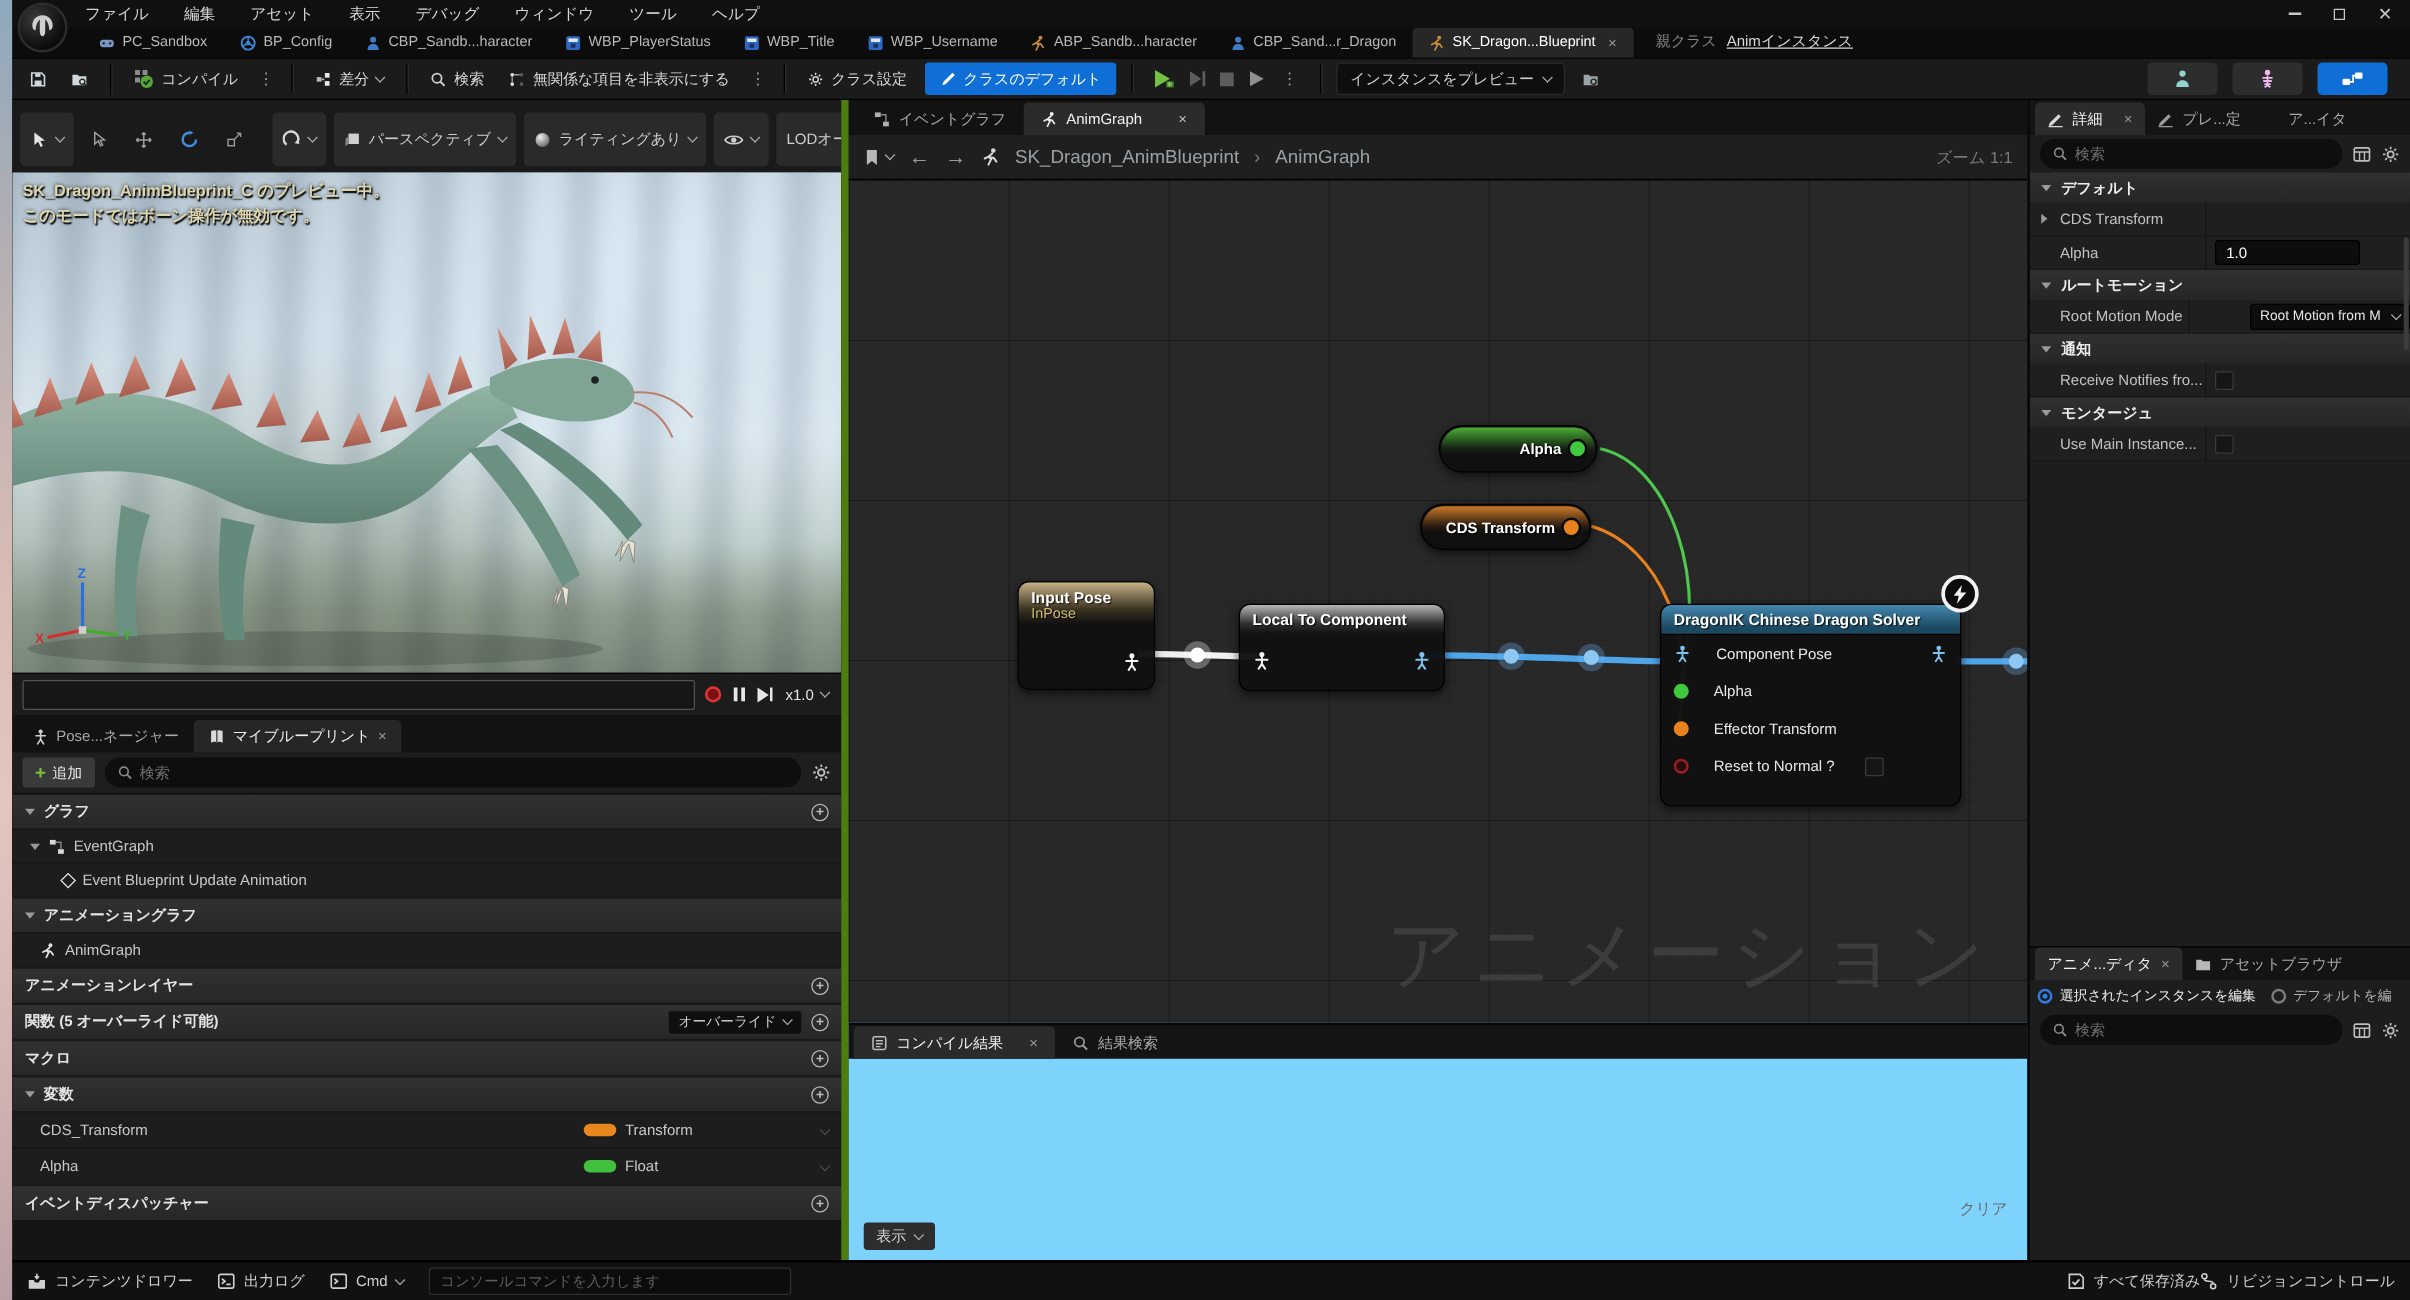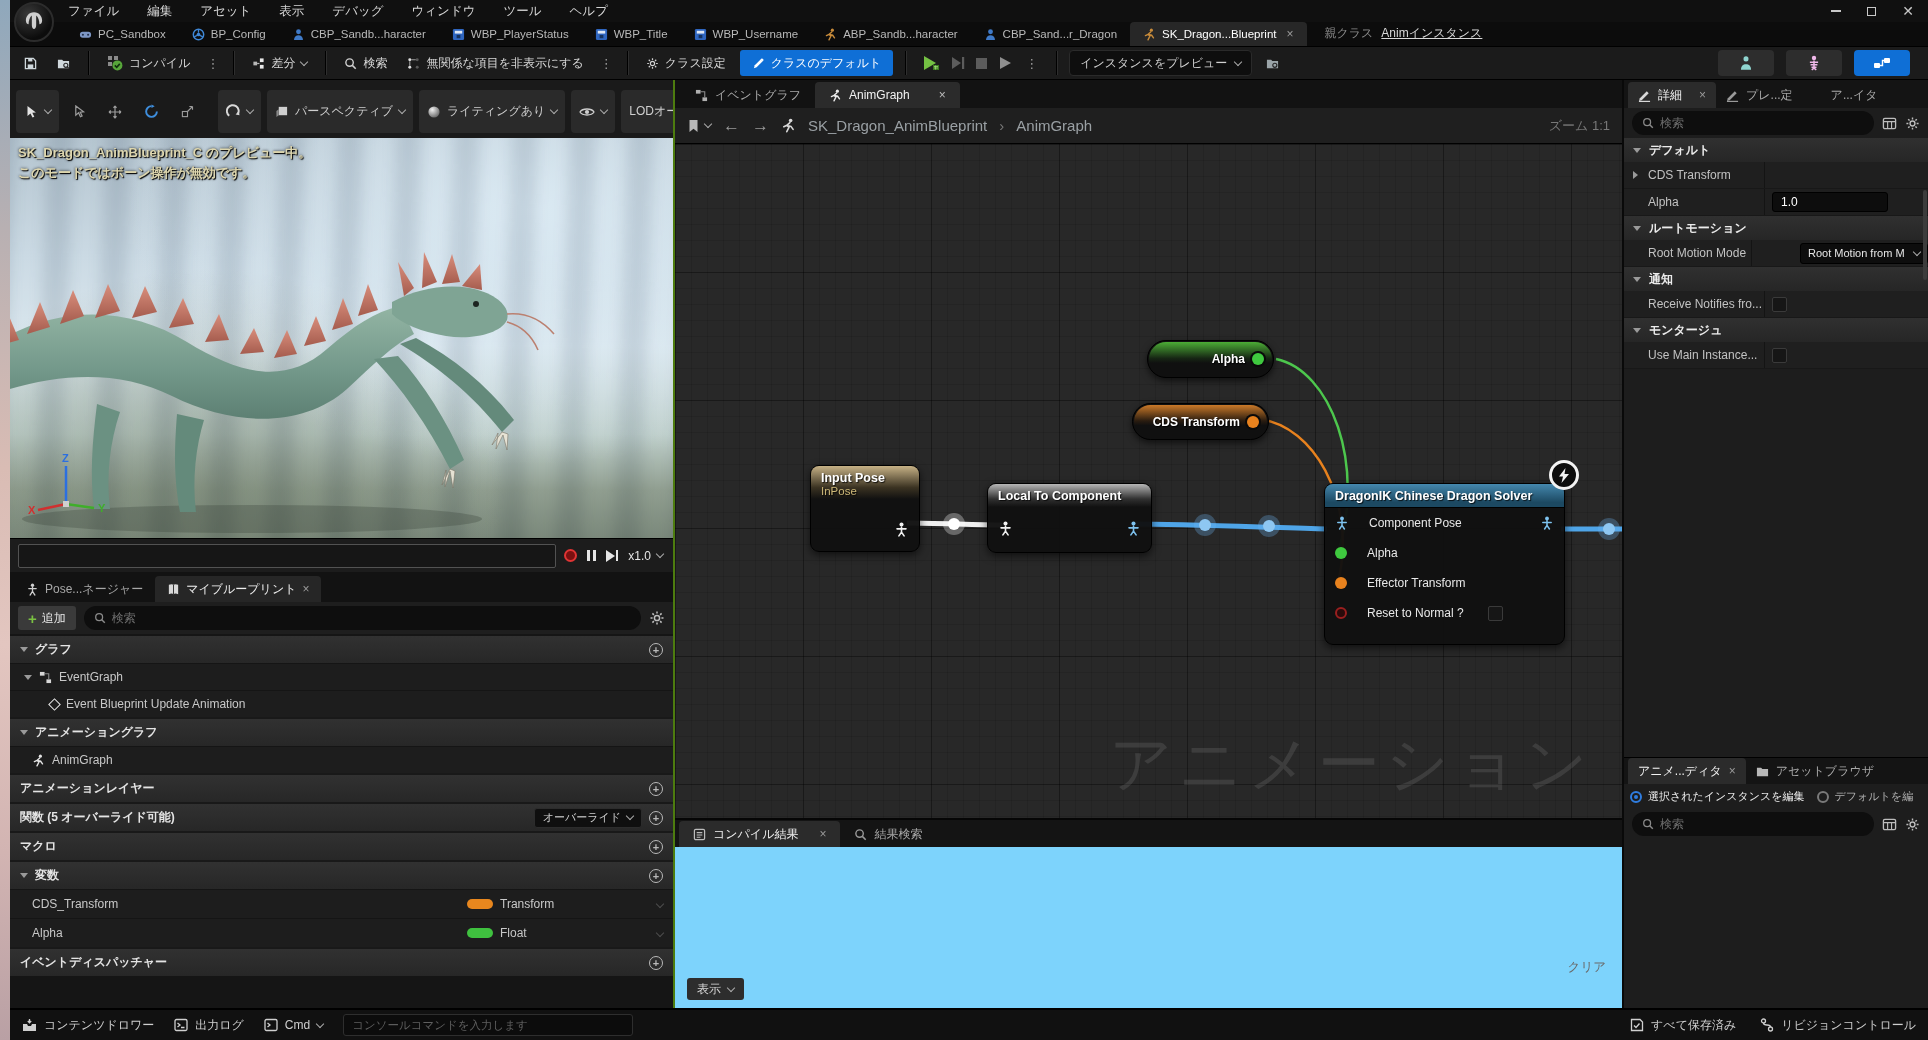--- a/index.html
+++ b/index.html
@@ -45,21 +45,21 @@
     transform:rotate(45deg); display:inline-block; margin-top:-3px; }
   .selectbox { display:flex; align-items:center; gap:8px; background:#0e0e0e; border:1px solid #2a2a2a;
     border-radius:4px; height:26px; padding:0 10px; color:#d0d0d0; }
   .playicons { display:flex; align-items:center; gap:10px; padding:0 4px; }
   .mode-btns { margin-left:auto; display:flex; gap:12px; padding-right:10px; }
   .mode-btn { width:56px; height:26px; border-radius:4px; background:#2d2d2d; display:flex; align-items:center; justify-content:center; }
   .mode-btn.blue { background:#0f6fd6; }
 
   
   .left-col  { position:absolute; left:0; top:80px; width:663px; height:928px; background:#151515; }
-  .center-col{ position:absolute; left:663px; top:80px; width:949px; height:928px; background:#141414; border-left:2px solid #4d7c0f; }
+  .center-col{ position:absolute; left:663px; top:80px; width:949px; height:928px; background:#141414; border-left:6px solid #4d7c0f; }
   .right-col { position:absolute; left:1612px; top:80px; width:306px; height:928px; background:#1d1d1d; border-left:2px solid #090909; }
 
   
   .vp-toolbar { height:58px; background:#1a1a1a; display:flex; align-items:flex-end; gap:6px; padding:0 6px 5px 6px; }
   .vbtn { height:43px; background:#2a2a2a; border-radius:4px; display:flex; align-items:center; gap:6px; padding:0 8px; color:#cfcfcf; font-size:12px; white-space:nowrap; }
   .vbtn.flat { background:transparent; }
   .vsep { width:1px; height:26px; background:#0c0c0c; margin:0 2px 2px 2px; }
   .scene { position:relative; height:400px; overflow:hidden;
     background:
       radial-gradient(ellipse at 78% 18%, rgba(225,238,246,.95), rgba(225,238,246,0) 55%),
@@ -157,21 +157,21 @@
   .radio { width:12px; height:12px; border-radius:50%; border:2px solid #2f7de0; position:relative; flex:0 0 auto; }
   .radio.on::after { content:""; position:absolute; inset:2px; background:#2f7de0; border-radius:50%; }
   .radio.off { border-color:#7a7a7a; }
 
   
   .statusbar { position:absolute; left:0; top:1008px; width:1918px; height:32px; background:#111111; border-top:2px solid #000;
     display:flex; align-items:center; gap:20px; padding:0 12px; color:#cfcfcf; }
   .sb-item { display:flex; align-items:center; gap:7px; white-space:nowrap; }
   .console-input { width:290px; height:22px; background:#0c0c0c; border:1px solid #2e2e2e; border-radius:3px;
     display:flex; align-items:center; padding:0 8px; color:#5f5f5f; font-size:11.5px; }
-  .sb-right { margin-left:auto; display:flex; gap:24px; align-items:center; }
+  .sb-right { margin-left:auto; display:flex; align-items:center; }
 </style>
 </head>
 <body>
 
 <div class="screen">
   <div class="desktop-strip"></div>
   <div class="window">
 
     <div class="titlebar">
       <div class="ue-logo">

